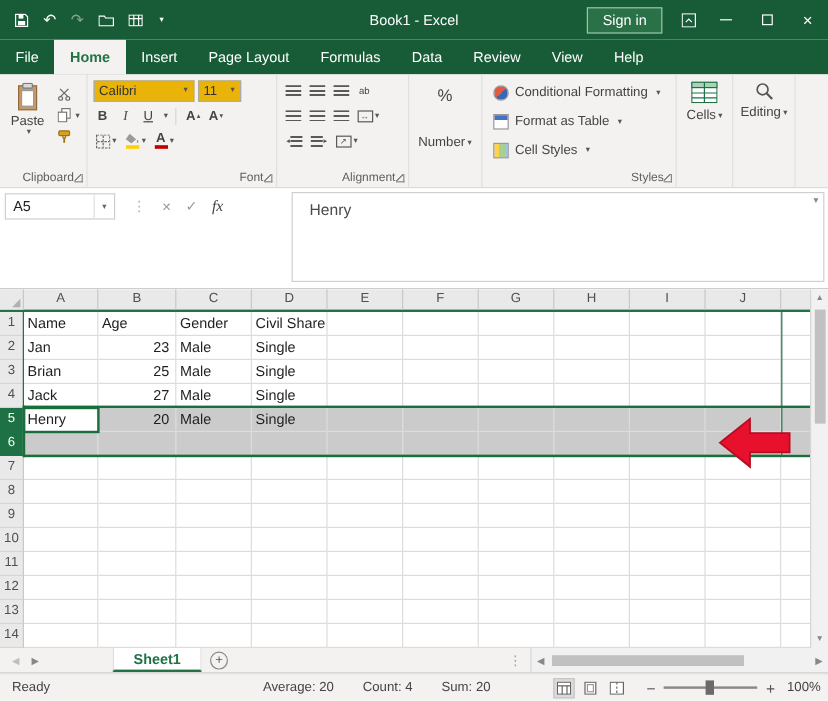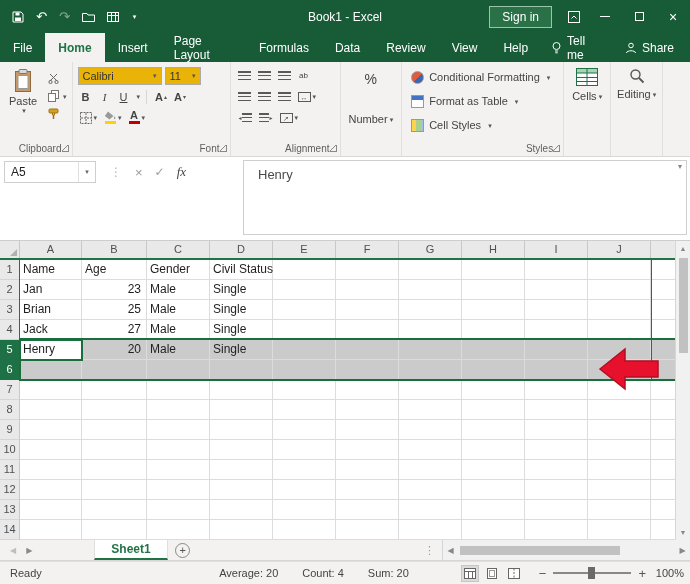--- a/index.html
+++ b/index.html
@@ -182,41 +182,20 @@
       <div class="rtab">File</div>
       <div class="rtab active">Home</div>
       <div class="rtab">Insert</div>
       <div class="rtab">Page Layout</div>
       <div class="rtab">Formulas</div>
       <div class="rtab">Data</div>
       <div class="rtab">Review</div>
       <div class="rtab">View</div>
       <div class="rtab">Help</div>
     </div>
-  <div class="tabrow-right">
-    <span class="tr-item">
-      <span>
-        <svg width="11" height="13" viewBox="0 0 11 13">
-            <circle cx="5.5" cy="5" r="3.5" fill="none" stroke="#fff"></circle>
-            <line x1="4" y1="10" x2="7" y2="10" stroke="#fff"></line>
-            <line x1="4.3" y1="11.8" x2="6.7" y2="11.8" stroke="#fff"></line>
-          </svg>
-      </span>
-      <span>Tell me</span>
-    </span>
-    <span class="tr-item">
-      <span>
-        <svg width="12" height="12" viewBox="0 0 12 12">
-            <circle cx="6" cy="3.5" r="2.3" fill="none" stroke="#fff"></circle>
-            <path d="M1.5 11 c0 -3 9 -3 9 0" fill="none" stroke="#fff"></path>
-          </svg>
-      </span>
-      <span>Share</span>
-    </span>
-  </div>
 </div>
 
 <div class="ribbon">
 
   <div class="rgroup">
     <div class="clip-body">
       <div class="paste-btn">
         <span>
           <svg width="20" height="24" viewBox="0 0 20 24">
               <rect x="2.5" y="2.5" width="15" height="20" fill="#c89968" stroke="#8f6b3e"></rect>
@@ -452,21 +431,21 @@
         <div class="g-col" style="width: 63px;">H</div>
         <div class="g-col" style="width: 63px;">I</div>
         <div class="g-col" style="width: 63px;">J</div>
         <div class="g-col g-fill"></div>
       </div>
       <div class="g-row">
         <div class="g-rh">1</div>
         <div class="g-cell" style="width: 62px;">Name</div>
         <div class="g-cell" style="width: 65px;">Age</div>
         <div class="g-cell" style="width: 63px;">Gender</div>
-        <div class="g-cell" style="width: 63px;">Civil Status</div>
+        <div class="g-cell" style="width: 63px;">Civil Share</div>
         <div class="g-cell" style="width: 63px;"></div>
         <div class="g-cell" style="width: 63px;"></div>
         <div class="g-cell" style="width: 63px;"></div>
         <div class="g-cell" style="width: 63px;"></div>
         <div class="g-cell" style="width: 63px;"></div>
         <div class="g-cell" style="width: 63px;"></div>
         <div class="g-cell g-fill"></div>
       </div>
       <div class="g-row">
         <div class="g-rh">2</div>

